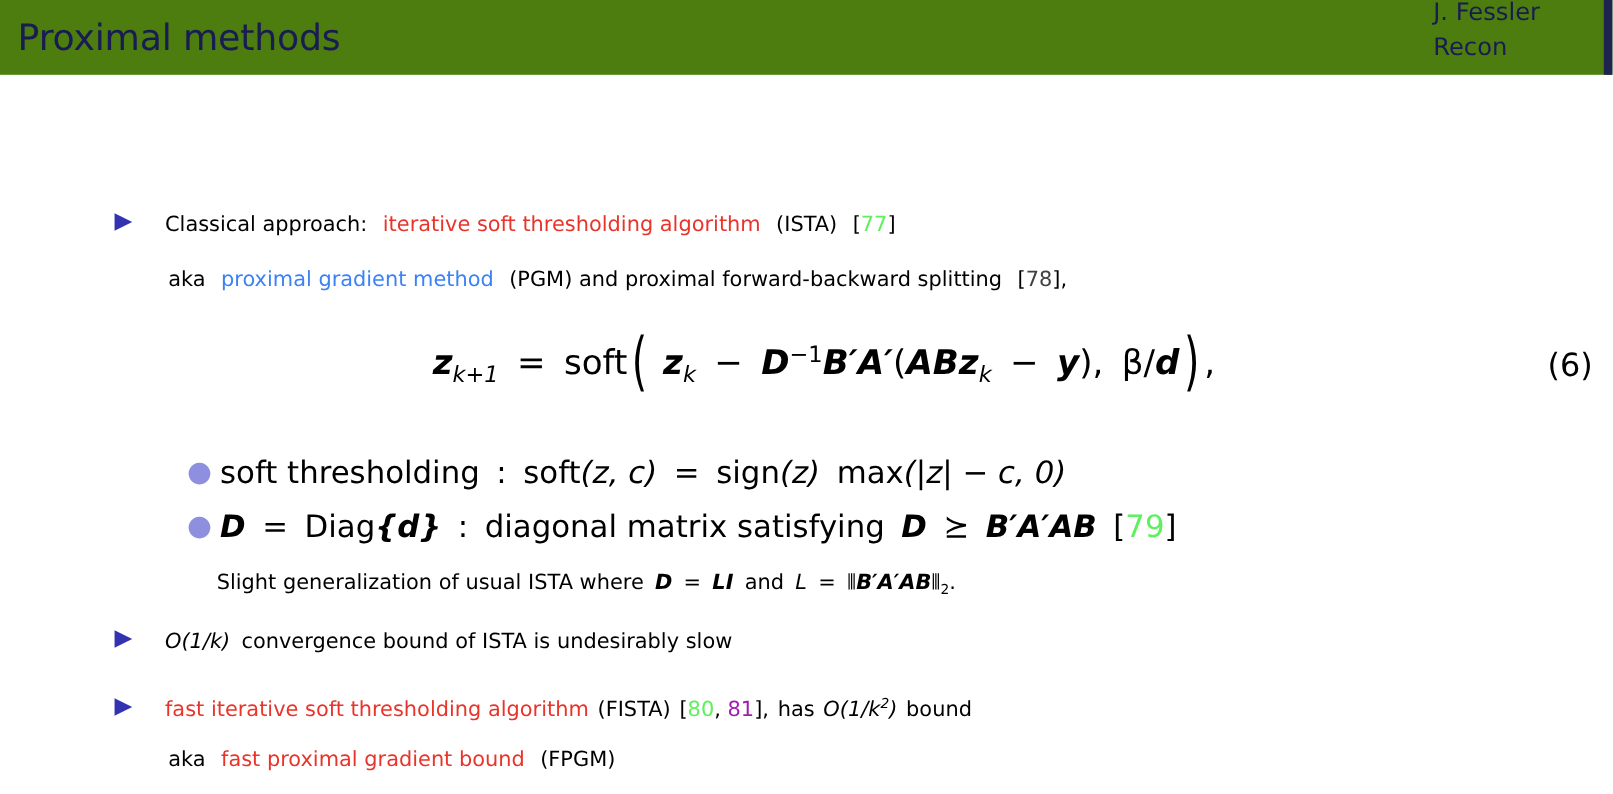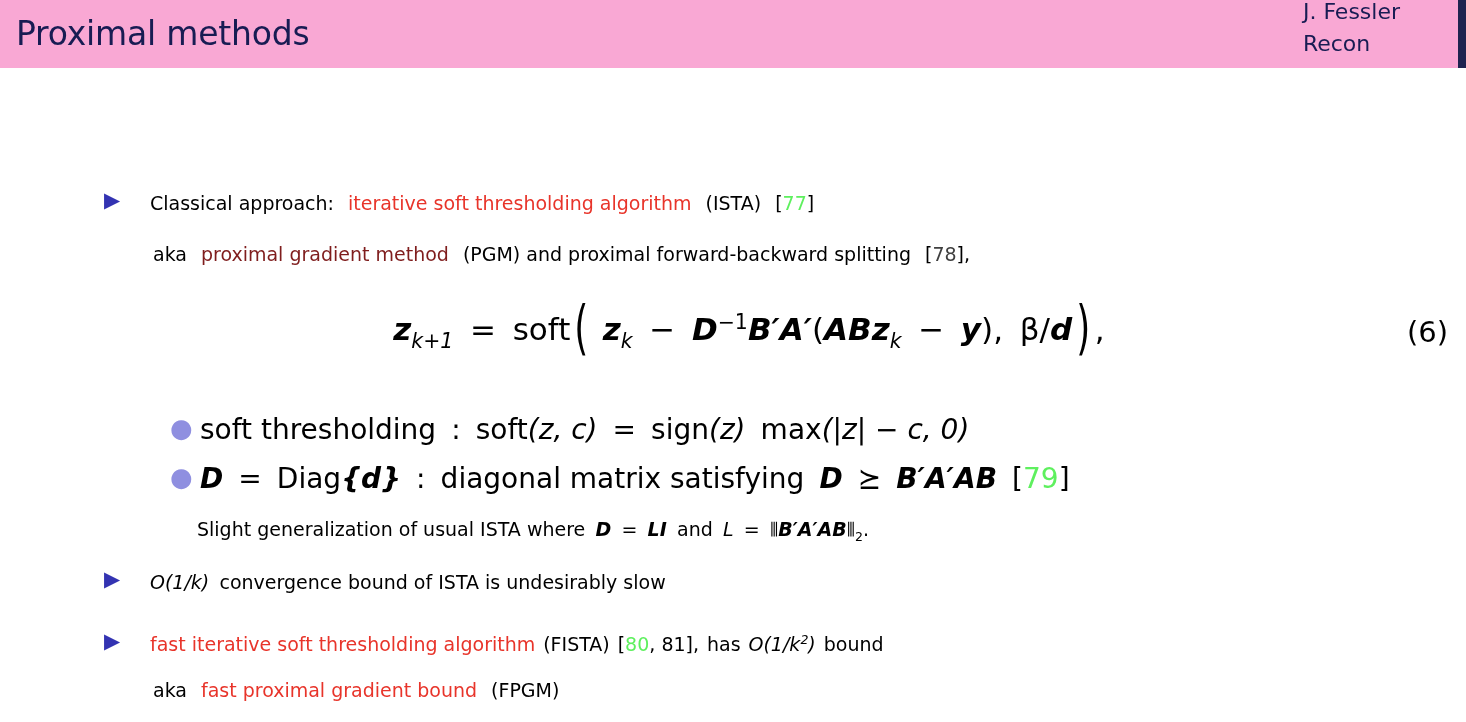--- a/index.html
+++ b/index.html
@@ -150,21 +150,21 @@
     font-weight: normal;
   }
   .frac-slash { font-style: normal; }
   .norm3 { letter-spacing: -0.22em; padding-right: 0.22em; }
   .sp { display: inline-block; width: 0.22em; }
   .spn { display: inline-block; width: 0.1em; }
 </style>
 </head>
 <body>
 
-<div id="header-bar" style="background: #f9a8d4;">
+<div id="header-bar" style="background: #4d7c0f;">
   <div id="slide-title" style="color: rgb(24, 28, 83);">Proximal methods</div>
   <div id="author-block" style="color: rgb(24, 28, 83);">
     <div>J. Fessler</div>
     <div>Recon</div>
   </div>
   <div id="header-right-edge" style="background: rgb(31, 35, 80);"></div>
 </div>
 
 <div id="slide-body">
 
@@ -177,21 +177,21 @@
       <span class="spn"></span>
       <span class="black">(ISTA)</span>
       <span class="spn"></span>
       <span class="black">[</span><span class="green" style="color: rgb(94, 240, 94);">77</span><span class="black">]</span>
     </span>
   </div>
 
   <div class="aka" style="left:153px; top:175px;">
     <span class="black">aka</span>
     <span class="spn"></span>
-    <span class="red" style="color: #7f1d1d;">proximal gradient method</span>
+    <span class="red" style="color: #3b82f6;">proximal gradient method</span>
     <span class="spn"></span>
     <span class="black">(PGM) and proximal forward-backward splitting</span>
     <span class="spn"></span>
     <span class="black">[</span><span class="green" style="color: #404040;">78</span><span class="black">],</span>
   </div>
 
   <div id="eq-display" class="math">
     <span class="mbi">z</span><sub class="mi">k+1</sub><span class="sp"></span>
     <span class="mop">=</span><span class="sp"></span>
     <span class="mop">soft</span><span class="bigparen">(</span>
@@ -248,21 +248,21 @@
       <span class="mi">O(1/k)</span><span class="sp"></span>
       <span class="mop">convergence bound of ISTA is undesirably slow</span>
     </span>
   </div>
 
   <div class="lvl1" style="left:104px; top:555px;">
     <span class="tri" style="color: rgb(51, 51, 178);">▶</span>
     <span class="txt math">
       <span class="red mop" style="color: rgb(232, 52, 42);">fast iterative soft thresholding algorithm</span><span class="spn"></span>
       <span class="black mop">(FISTA)</span><span class="spn"></span>
-      <span class="black mop">[</span><span class="green mop" style="color: rgb(94, 240, 94); text-align: right;">80</span><span class="black mop">, </span><span class="green mop" style="color: #000000;">81</span><span class="black mop">],</span><span class="spn"></span>
+      <span class="black mop">[</span><span class="green mop" style="color: rgb(94, 240, 94); text-align: right;">80</span><span class="black mop">, </span><span class="green mop" style="color: #a21caf;">81</span><span class="black mop">],</span><span class="spn"></span>
       <span class="black mop">has</span><span class="spn"></span>
       <span class="black mi">O(1/k</span><sup class="black mi">2</sup><span class="black mi">)</span><span class="spn"></span>
       <span class="black mop">bound</span>
     </span>
   </div>
 
   <div class="aka" style="left:153px; top:611px;">
     <span class="black">aka</span>
     <span class="spn"></span>
     <span class="red" style="color: rgb(232, 52, 42);">fast proximal gradient bound</span>

